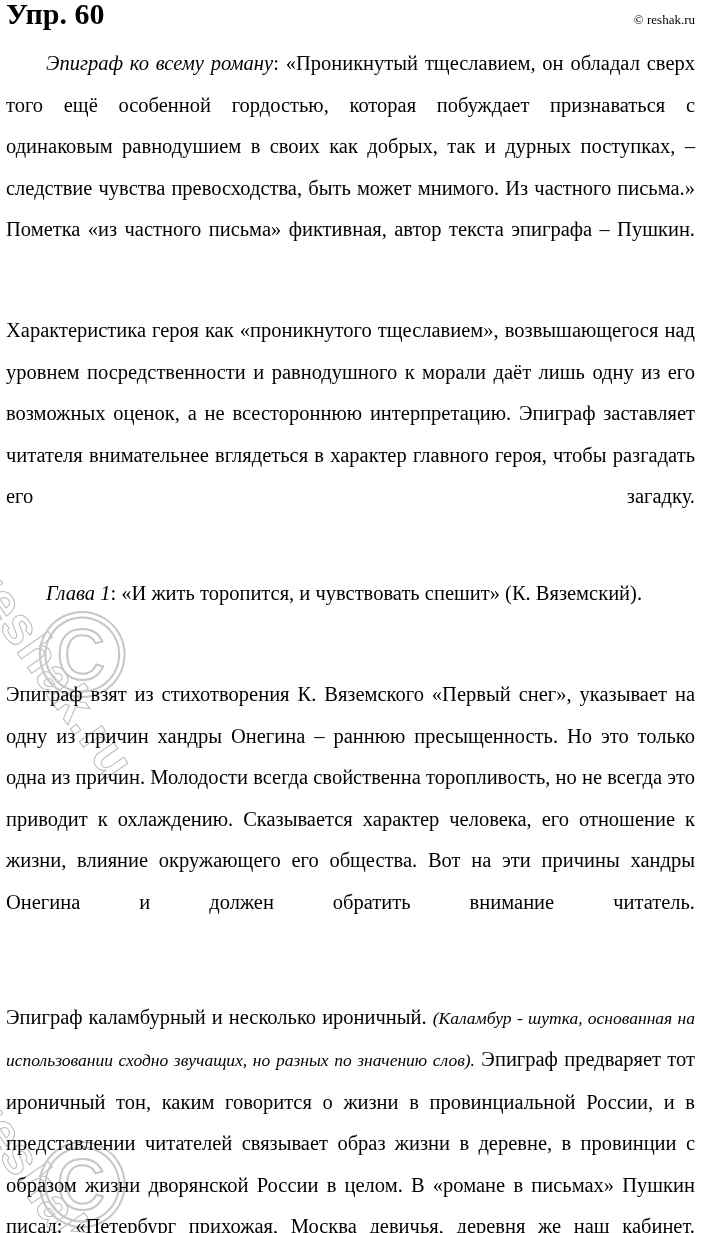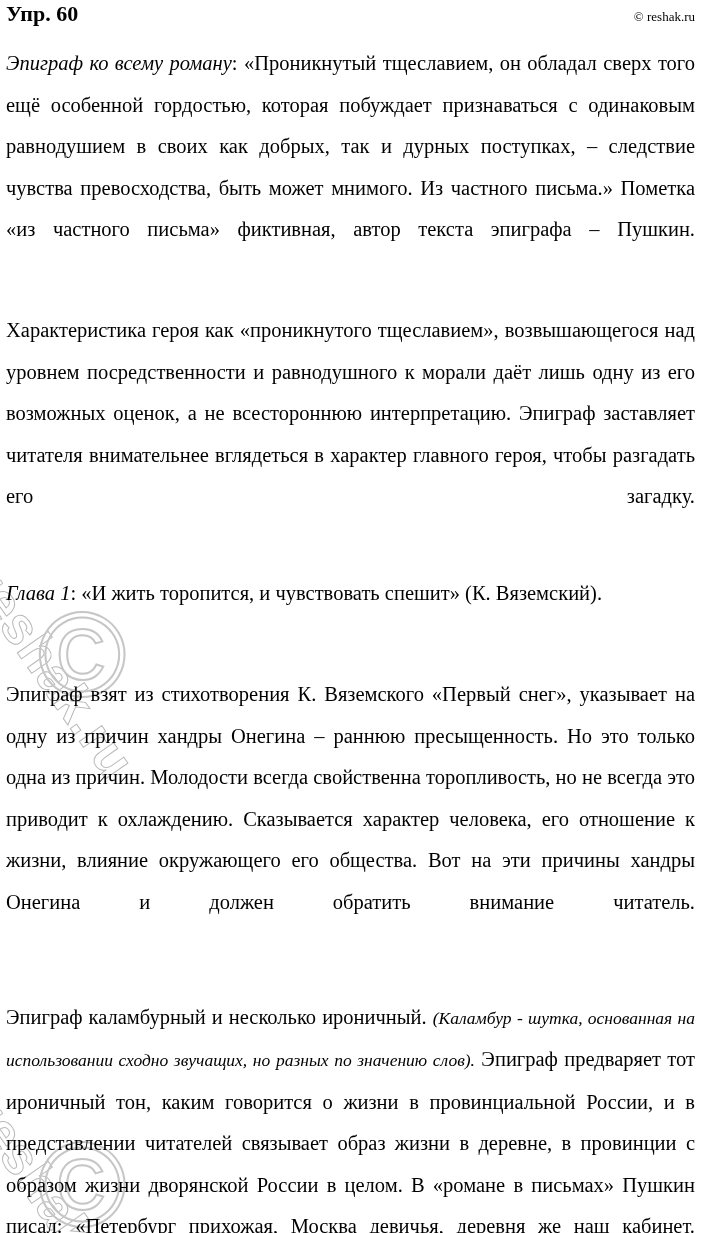--- a/index.html
+++ b/index.html
@@ -56,21 +56,21 @@
   .content { position: relative; z-index: 2; }
 
   .header-row {
     display: flex;
     align-items: baseline;
     justify-content: space-between;
     padding: 1px 2px 0 2px;
     height: 28px;
   }
   .title {
-    font-size: 22px;
+    font-size: 30px;
     font-weight: 700;
     line-height: 26px;
   }
   .credit {
     font-size: 13px;
     line-height: 26px;
   }
 
   p.para {
     margin: 0;
@@ -79,21 +79,21 @@
     line-height: 41.5px;
     text-align: justify;
     text-justify: inter-word;
     hyphens: none;
   }
   p.para.last-noj { text-align: left; }
 
   .gap-sm { height: 14px; }
   .gap-md { height: 18px; }
 
-  .it { font-style: italic; }
+  .it { font-style: italic; margin-left: 40px; }
   .note {
     font-style: italic;
     font-size: 17.5px;
   }
 
   
   p.para::after {
     content: "";
     display: inline-block;
     width: 100%;

